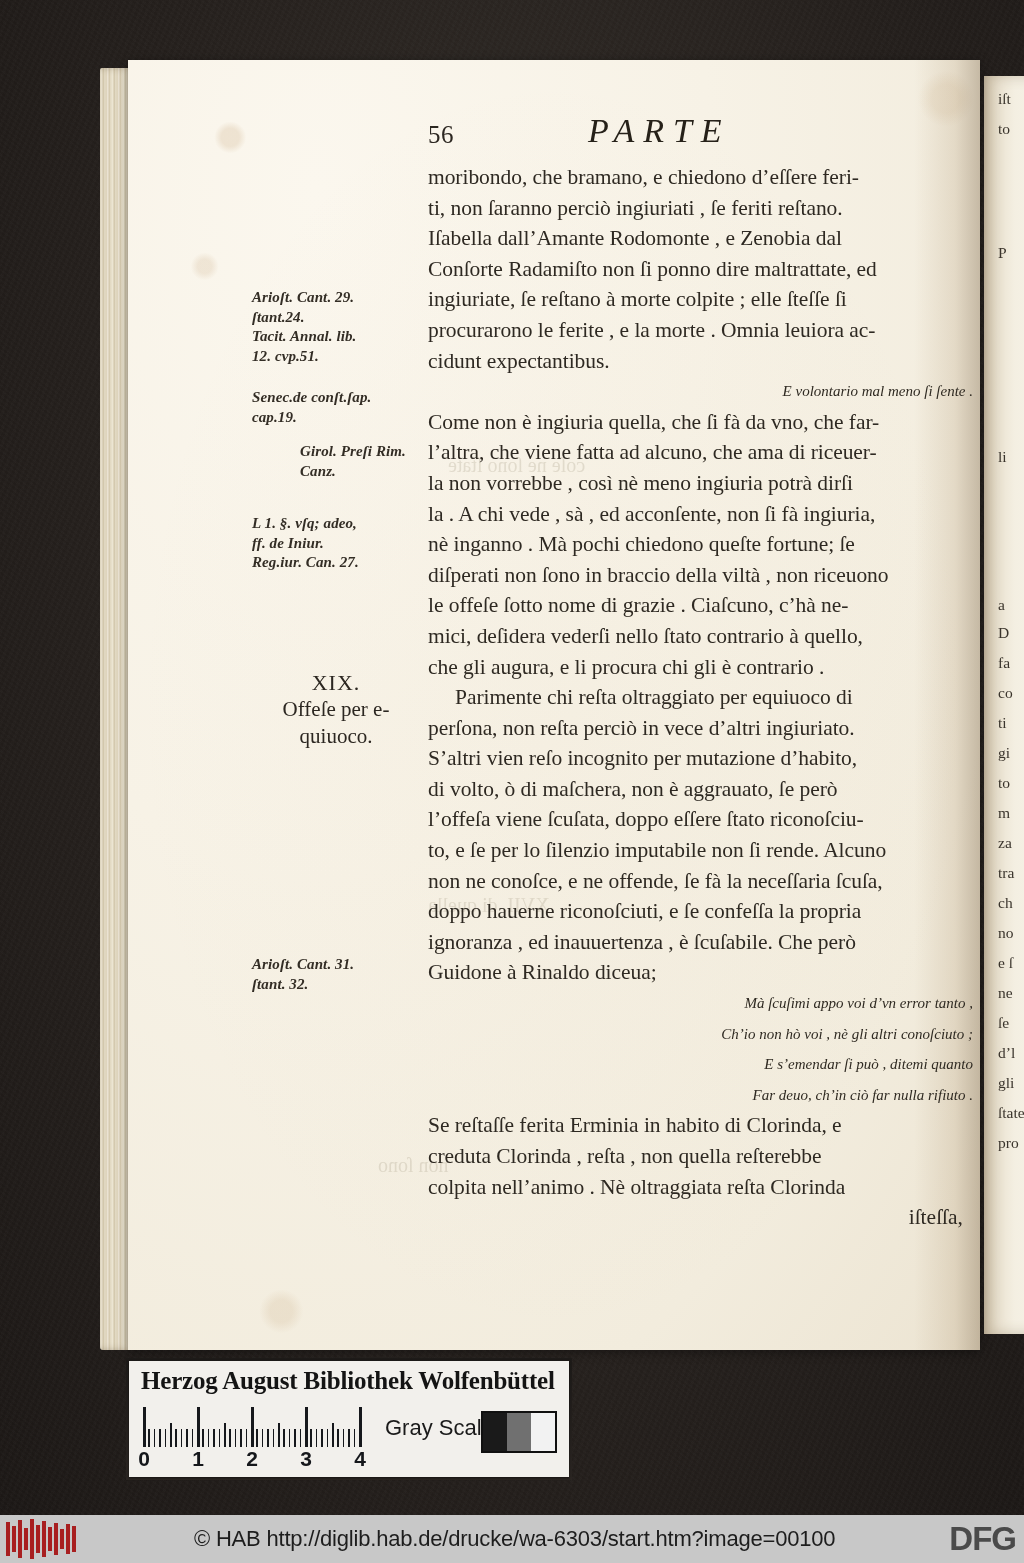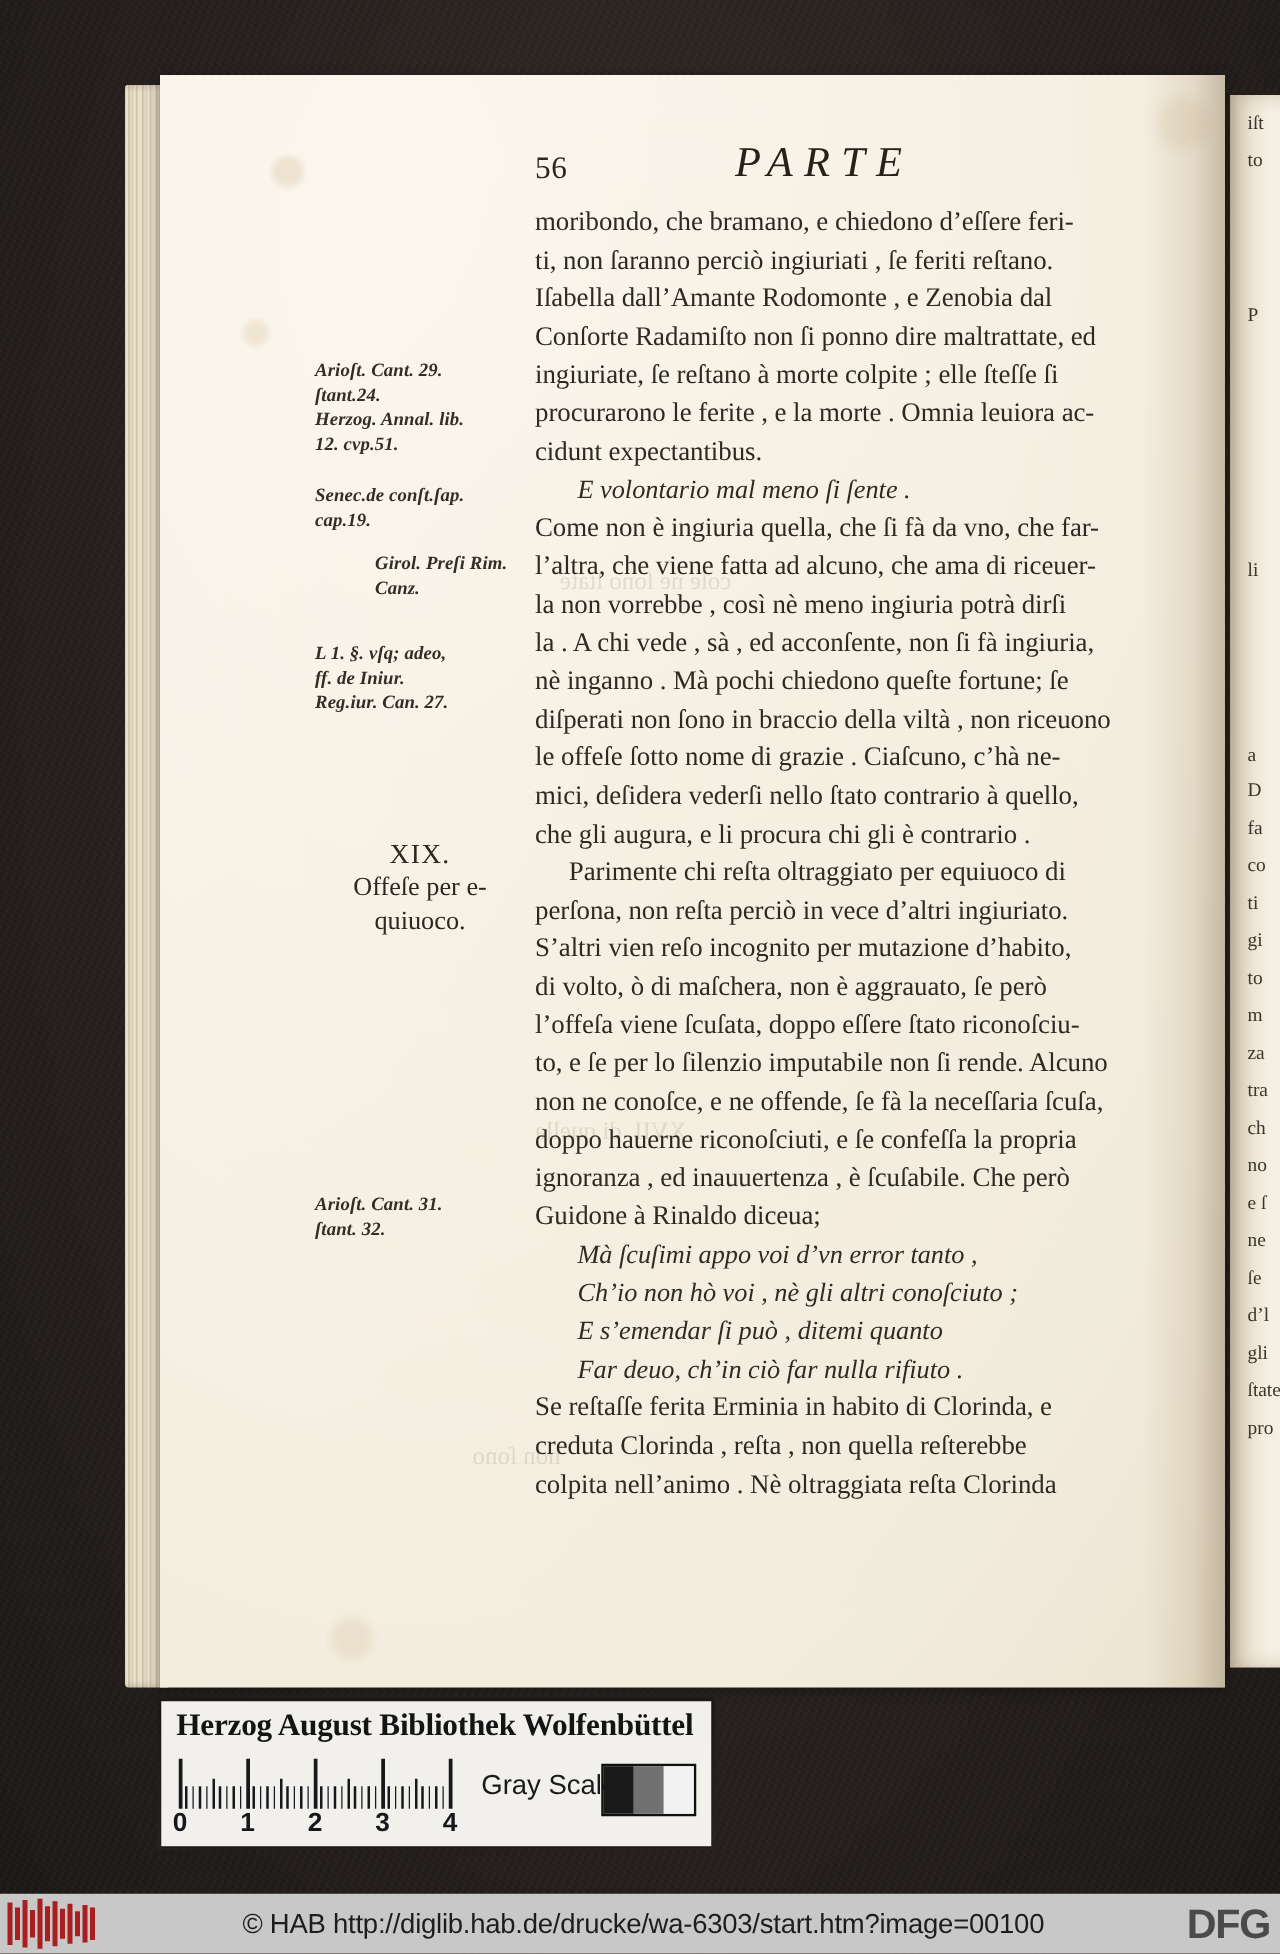--- a/index.html
+++ b/index.html
@@ -121,26 +121,27 @@
   .body-line {
     font-size: 21.5px;
     line-height: 30.6px;
     color: #2e2922;
     white-space: nowrap;
     letter-spacing: -.05px;
   }
   .body-line.indent { padding-left: 27px; }
   .ital { }
   .verse {
-    font-size: 21px;
+    font-size: 15px;
     line-height: 30.6px;
     font-style: italic;
     color: #2f2a22;
     padding-left: 34px;
     white-space: nowrap;
+    text-align: right;
   }
   .catchword {
     text-align: right;
     font-size: 21.5px;
     line-height: 30.6px;
     color: #2e2922;
     padding-right: 10px;
   }
 
   
@@ -301,21 +302,21 @@
 
       <div class="ghost" style="left:320px; top:390px;">coſe ne ſono ſtate</div>
       <div class="ghost" style="left:300px; top:830px;">XVII. di quella</div>
       <div class="ghost" style="left:250px; top:1090px;">non ſono</div>
 
       <div class="margin-notes">
         <div id="notes-host">
             <div class="note-block" style="position: absolute; top: 78px;">
               <div class="note-line">Arioſt. Cant. 29.</div>
               <div class="note-line">ſtant.24.</div>
-              <div class="note-line">Herzog. Annal. lib.</div>
+              <div class="note-line">Tacit. Annal. lib.</div>
               <div class="note-line">12. cvp.51.</div>
             </div>
             <div class="note-block" style="position: absolute; top: 178px;">
               <div class="note-line">Senec.de conſt.ſap.</div>
               <div class="note-line">cap.19.</div>
             </div>
             <div class="note-block" style="position: absolute; top: 232px; margin-left: 48px;">
               <div class="note-line">Girol. Preſi Rim.</div>
               <div class="note-line">Canz.</div>
             </div>
@@ -373,20 +374,21 @@
             <div class="body-line">doppo hauerne riconoſciuti, e ſe confeſſa la propria</div>
             <div class="body-line">ignoranza , ed inauuertenza , è ſcuſabile. Che però</div>
             <div class="body-line">Guidone à Rinaldo diceua;</div>
             <div class="verse">Mà ſcuſimi appo voi d’vn error tanto ,</div>
             <div class="verse">Ch’io non hò voi , nè gli altri conoſciuto ;</div>
             <div class="verse">E s’emendar ſi può , ditemi quanto</div>
             <div class="verse">Far deuo, ch’in ciò far nulla rifiuto .</div>
             <div class="body-line">Se reſtaſſe ferita Erminia in habito di Clorinda, e</div>
             <div class="body-line">creduta Clorinda , reſta , non quella reſterebbe</div>
             <div class="body-line">colpita nell’animo . Nè oltraggiata reſta Clorinda</div>
+            <div class="catchword">iſteſſa,</div>
           </div>
       </div>
     </div>
   </div>
 
   <div id="plate">
     <div class="plate-card">
       <div class="plate-title">Herzog August Bibliothek Wolfenbüttel</div>
       <div class="ruler">
         <div id="ruler-host">

